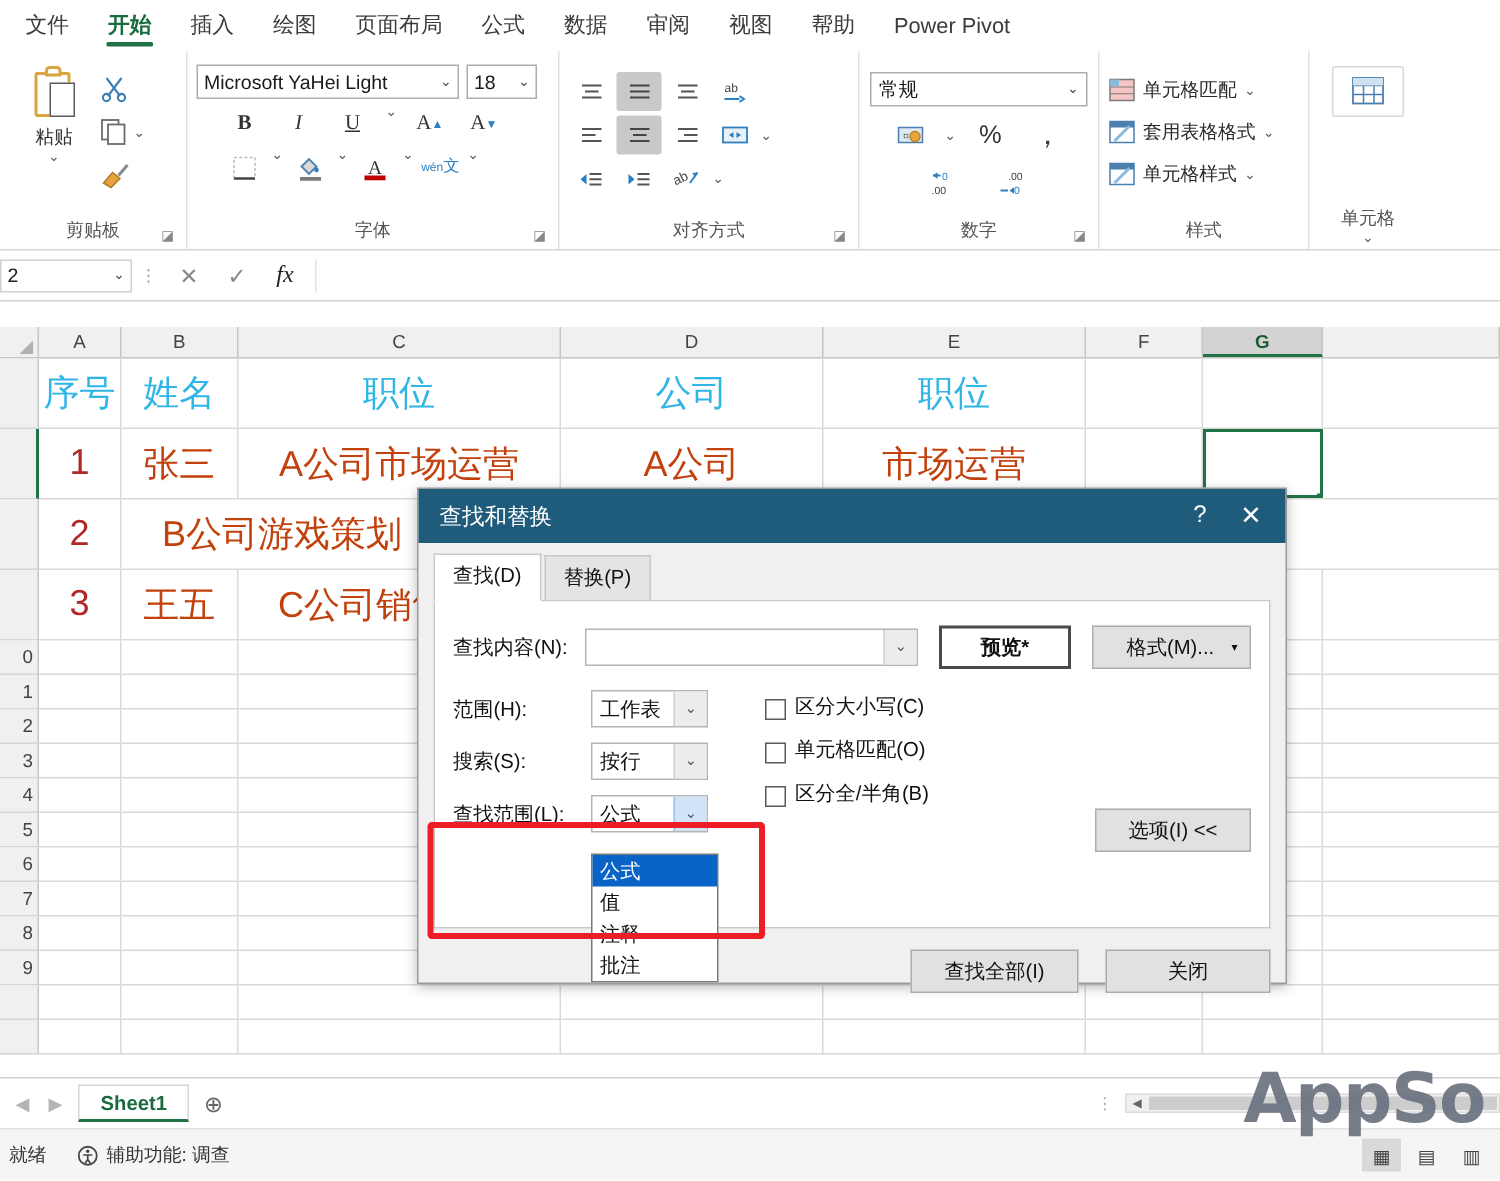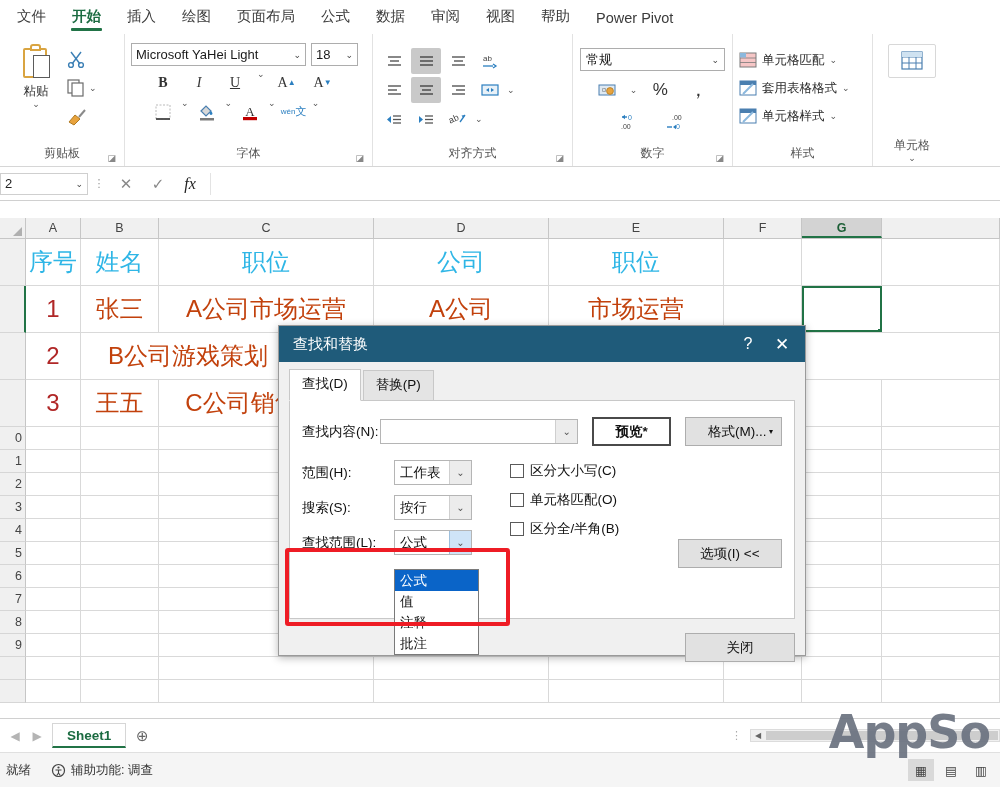--- a/index.html
+++ b/index.html
@@ -140,21 +140,21 @@
   .gcell{ border-right:1px solid #d9d9d9; display:flex; align-items:center;
           justify-content:center; overflow:hidden; white-space:nowrap; }
   .gcell.hdr{ color:#2fb6e6; font-size:24px; }
   .gcell.num{ color:#b02727; font-size:24px; }
   .gcell.txt{ color:#c2410c; font-size:24px; }
   .gcell.selcell{ outline:2px solid #217346; outline-offset:-2px; position:relative; }
   .gcell.selcell:after{ content:""; position:absolute; right:-3px; bottom:-3px;
                         width:6px; height:6px; background:#217346; }
 
   
-  .dlg{ position:absolute; left:278px; top:325px; width:528px; height:331px;
+  .dlg{ position:absolute; left:278px; top:325px; width:580px; height:331px;
         background:#f0f0f0; border:1px solid #9a9a9a;
         box-shadow:0 2px 8px rgba(0,0,0,.28); z-index:50; }
   .dlg-title{ height:36px; background:#1f5b7a; display:flex; align-items:center;
               padding:0 6px 0 14px; color:#fff; }
   .dlg-title-txt{ font-size:15px; flex:1; }
   .dlg-help{ width:34px; text-align:center; font-size:16px; color:#fff; }
   .dlg-close{ width:34px; text-align:center; font-size:17px; color:#fff; }
   .dlg-body{ padding:10px 14px 0 14px; position:relative; height:295px; }
   .dlg-tabs{ display:flex; align-items:flex-end; height:29px;
              border-bottom:1px solid #c8c8c8; margin:0 -4px; }
@@ -173,21 +173,21 @@
   .fcombo .val{ flex:1; padding:0 5px; overflow:hidden; white-space:nowrap; }
   .fcombo .arrow{ width:22px; height:23px; background:#ececec;
                   border-left:1px solid #cfcfcf; display:flex;
                   align-items:center; justify-content:center;
                   font-size:10px; color:#555; }
   .btn{ border:1px solid #adadad; background:#e1e1e1; font-size:13.5px;
         color:#111; display:flex; align-items:center; justify-content:center;
         height:29px; white-space:nowrap; }
   .btn.strong{ border:2px solid #4a4a4a; background:#fff; font-weight:bold; }
   .btn.default{ border:2px solid #2a7ab9; background:#e6e6e6; font-weight:bold; }
-  .chk{ display:flex; align-items:center; gap:6px; font-size:13.5px;
+  .chk{ display:flex; align-items:flex-end; gap:6px; font-size:13.5px;
         color:#111; margin-bottom:11px; }
   .chkbox{ width:14px; height:14px; border:1px solid #5a5a5a; background:#fff; flex:none; }
   .opt-list{ position:absolute; border:1px solid #7a7a7a; background:#fff;
              z-index:80; width:85px; }
   .opt{ font-size:13.5px; color:#111; padding:1px 5px; line-height:19px; }
   .opt.sel{ background:#0a64c8; color:#fff; }
   .red-box{ position:absolute; border:4px solid #ee1c25; border-radius:3px;
             z-index:90; pointer-events:none; }
 
   
@@ -822,20 +822,21 @@
 
       <div class="opt-list" style="left:104px;top:168px">
         <div class="opt sel">公式</div>
         <div class="opt">值</div>
         <div class="opt">注释</div>
         <div class="opt">批注</div>
       </div>
     </div>
 
     <div style="display:flex;justify-content:flex-end;gap:18px;margin:14px -4px 0 -4px;">
+      <div class="btn" style="width:112px">查找全部(I)</div>
       <div class="btn" style="width:110px">关闭</div>
     </div>
   </div>
 </div>
 
 <div class="red-box" style="left:285px;top:548px;width:225px;height:78px"></div>
 
 <div class="sheetbar">
   <div class="nav-arrow">◀</div>
   <div class="nav-arrow">▶</div>

